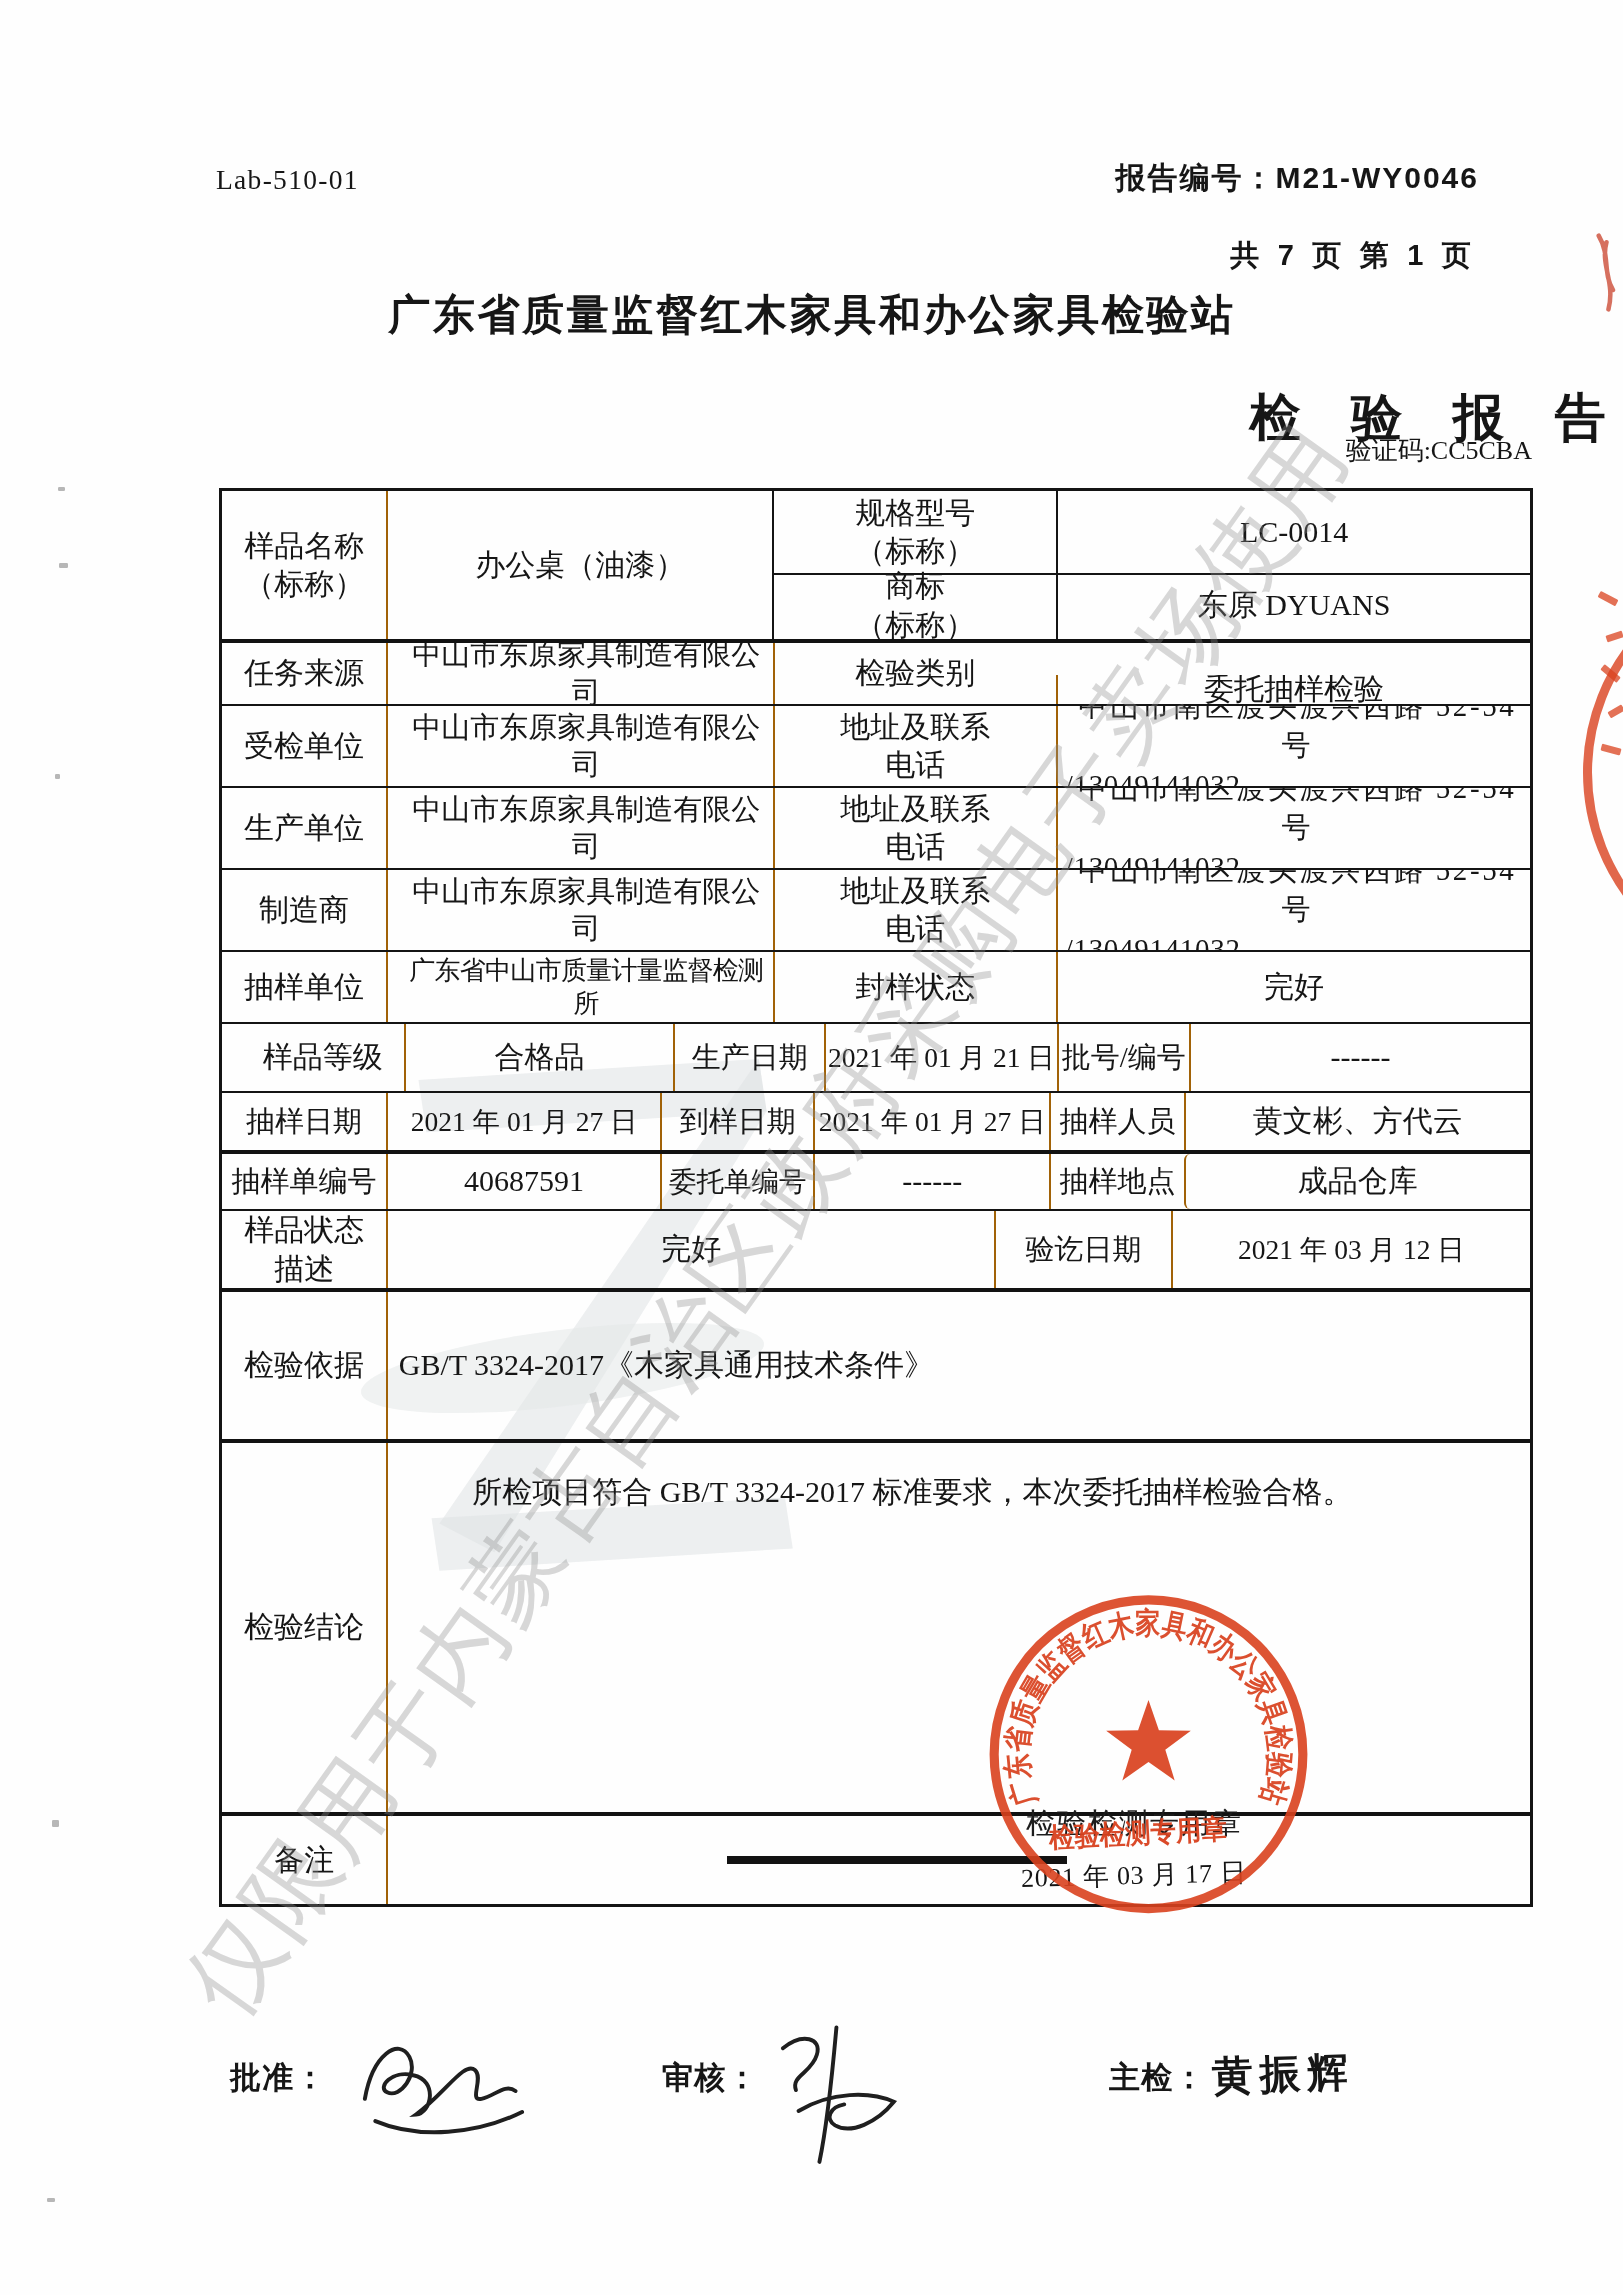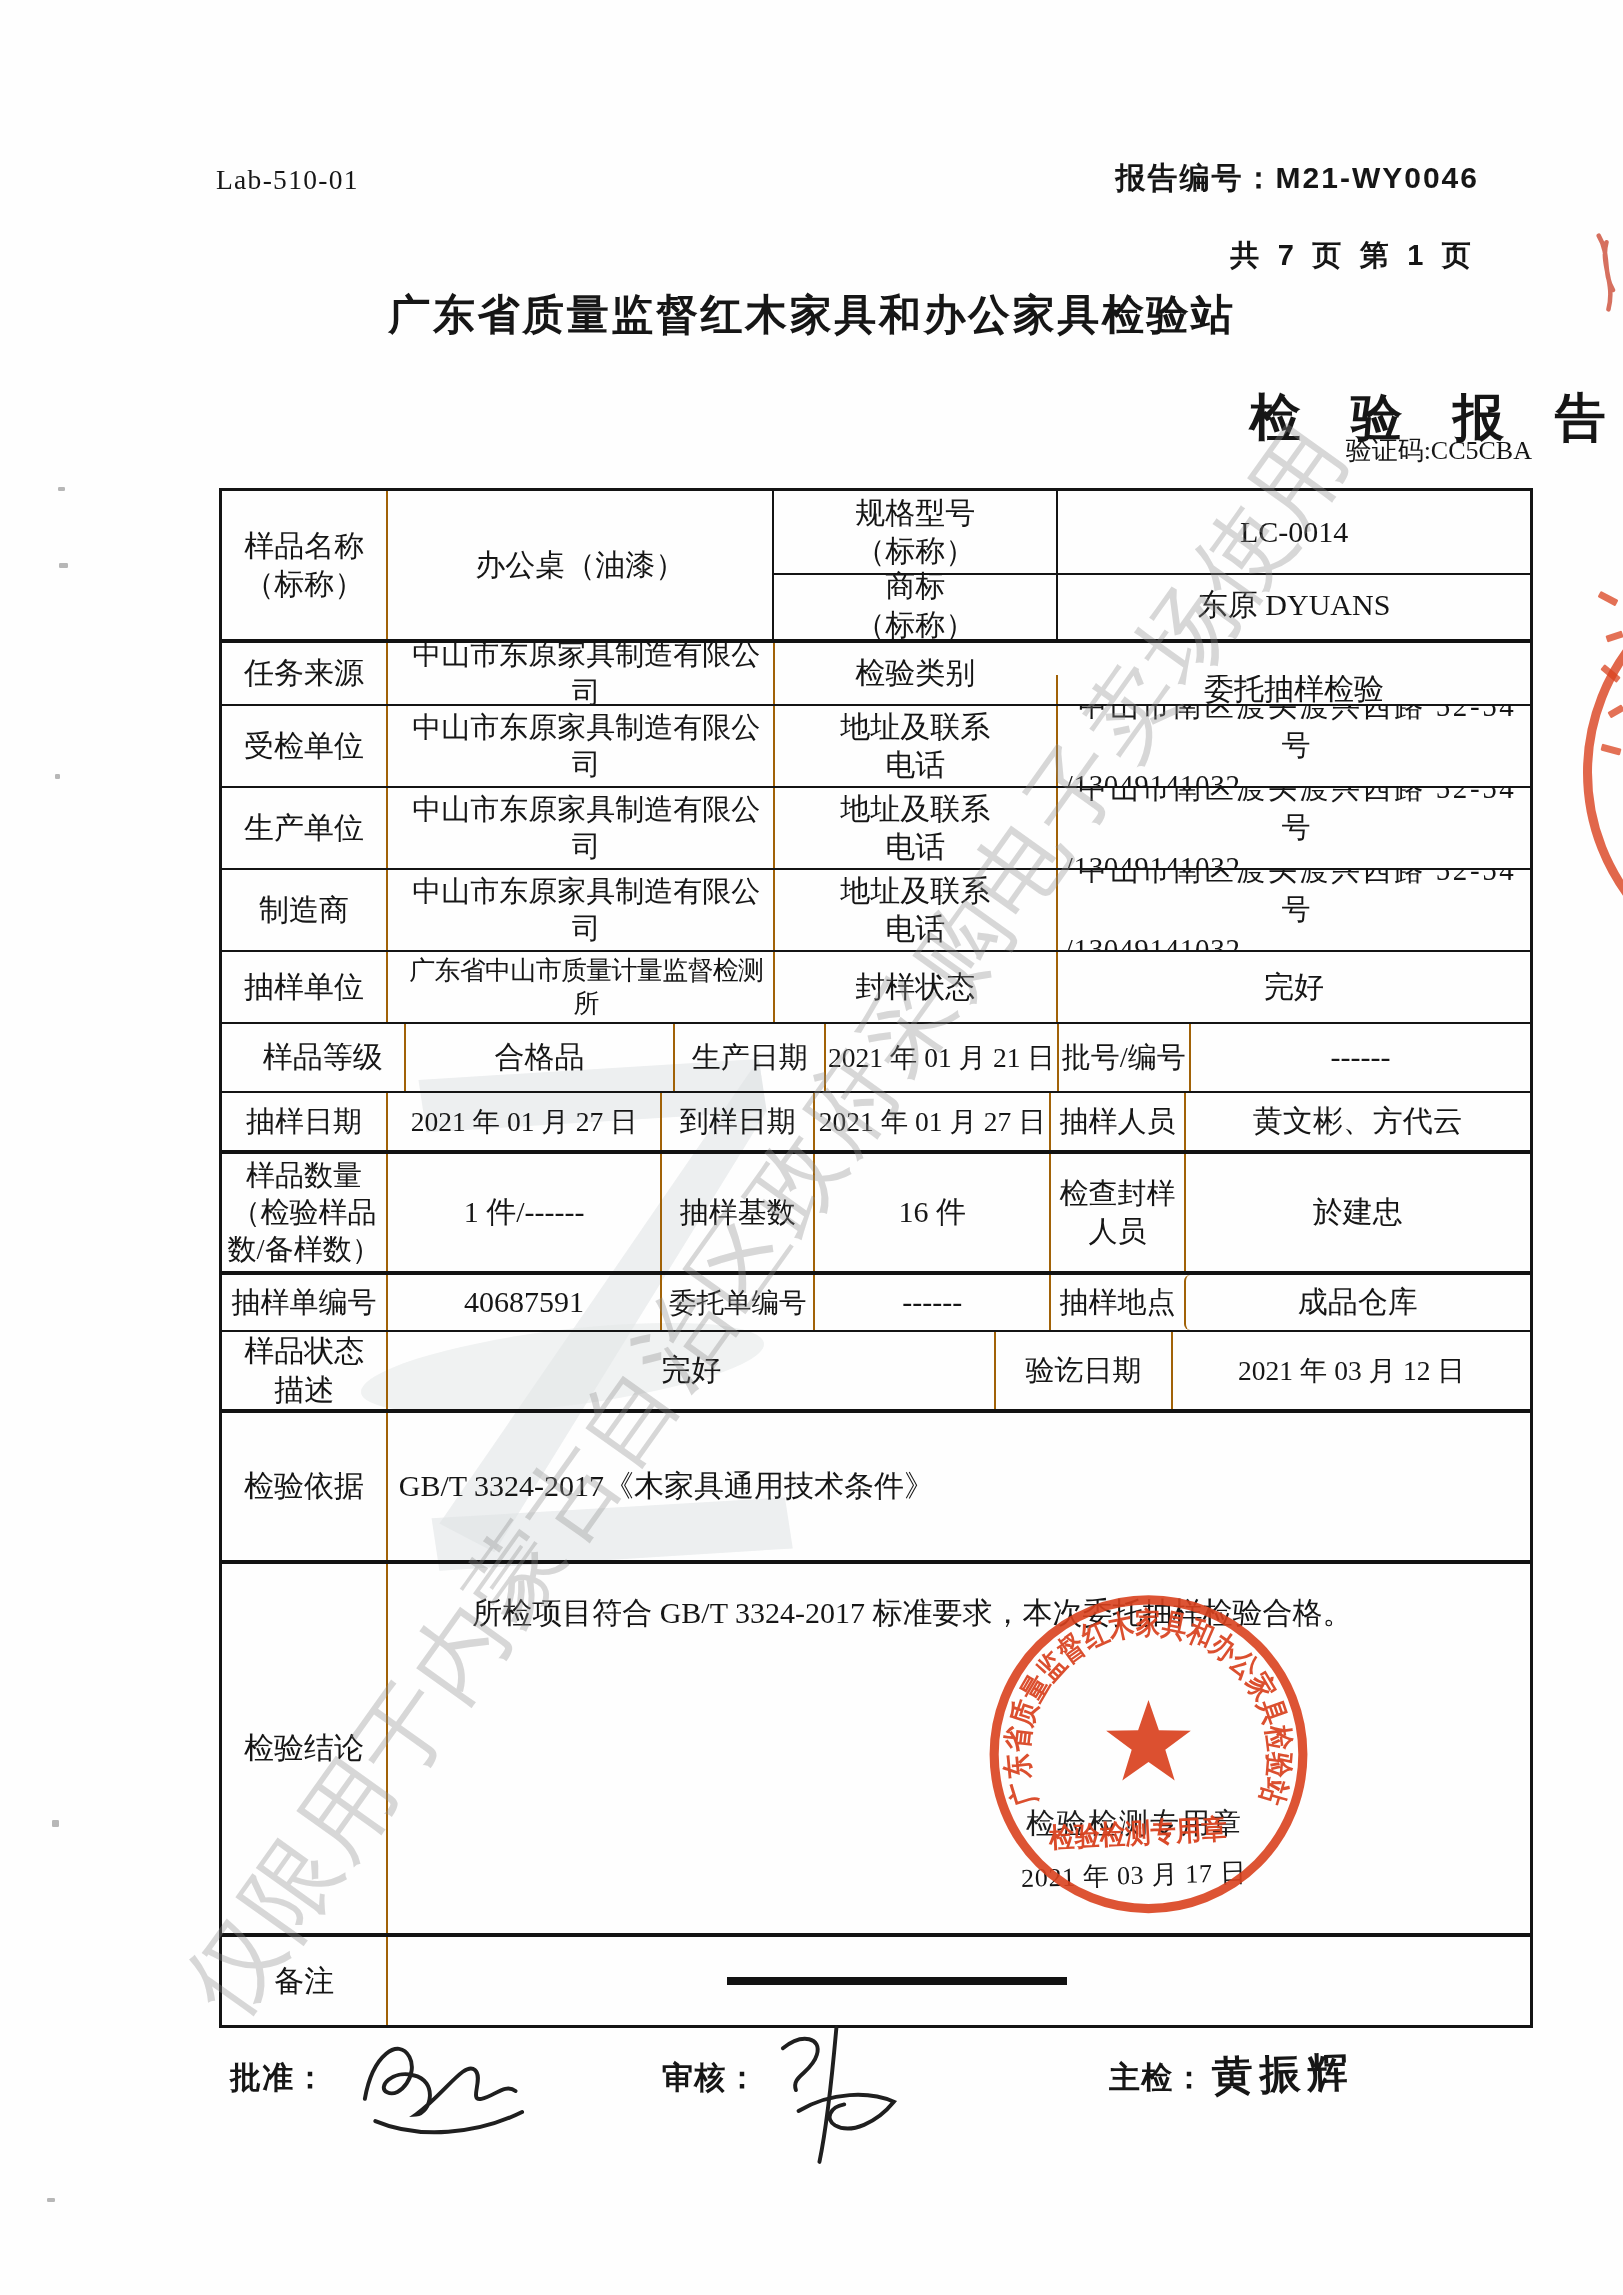--- a/index.html
+++ b/index.html
@@ -194,35 +194,20 @@
 
     <div class="t-row" style="height:59px;">
       <div class="t-cell cfirst small44" style="width:165px;">抽样日期</div>
       <div class="t-cell date42" style="width:275px;">2021 年 01 月 27 日</div>
       <div class="t-cell small44" style="width:154px;">到样日期</div>
       <div class="t-cell date42" style="width:237px;">2021 年 01 月 27 日</div>
       <div class="t-cell small44" style="width:135px;">抽样人员</div>
       <div class="t-cell" style="width:348px;">黄文彬、方代云</div>
     </div>
 
-    <div class="t-row thick" style="height:121px;">
-      <div class="t-cell cfirst" style="width:165px; font-size:29px;">
-        <span class="ln">样品数量</span>
-        <span class="ln">（检验样品</span>
-        <span class="ln">数/备样数）</span>
-      </div>
-      <div class="t-cell" style="width:275px;">1 件/------</div>
-      <div class="t-cell small44" style="width:154px;">抽样基数</div>
-      <div class="t-cell" style="width:237px;">16 件</div>
-      <div class="t-cell small44" style="width:135px;">
-        <span class="ln">检查封样</span>
-        <span class="ln">人员</span>
-      </div>
-      <div class="t-cell" style="width:348px;">於建忠</div>
-    </div>
 
     <div class="t-row thick" style="height:59px;">
       <div class="t-cell cfirst small44" style="width:165px;">抽样单编号</div>
       <div class="t-cell" style="width:275px;">40687591</div>
       <div class="t-cell date42" style="width:154px;">委托单编号</div>
       <div class="t-cell" style="width:237px;">------</div>
       <div class="t-cell small44" style="width:135px;">抽样地点</div>
       <div class="t-cell" style="width:348px;border-radius:6px;">成品仓库</div>
     </div>
 

